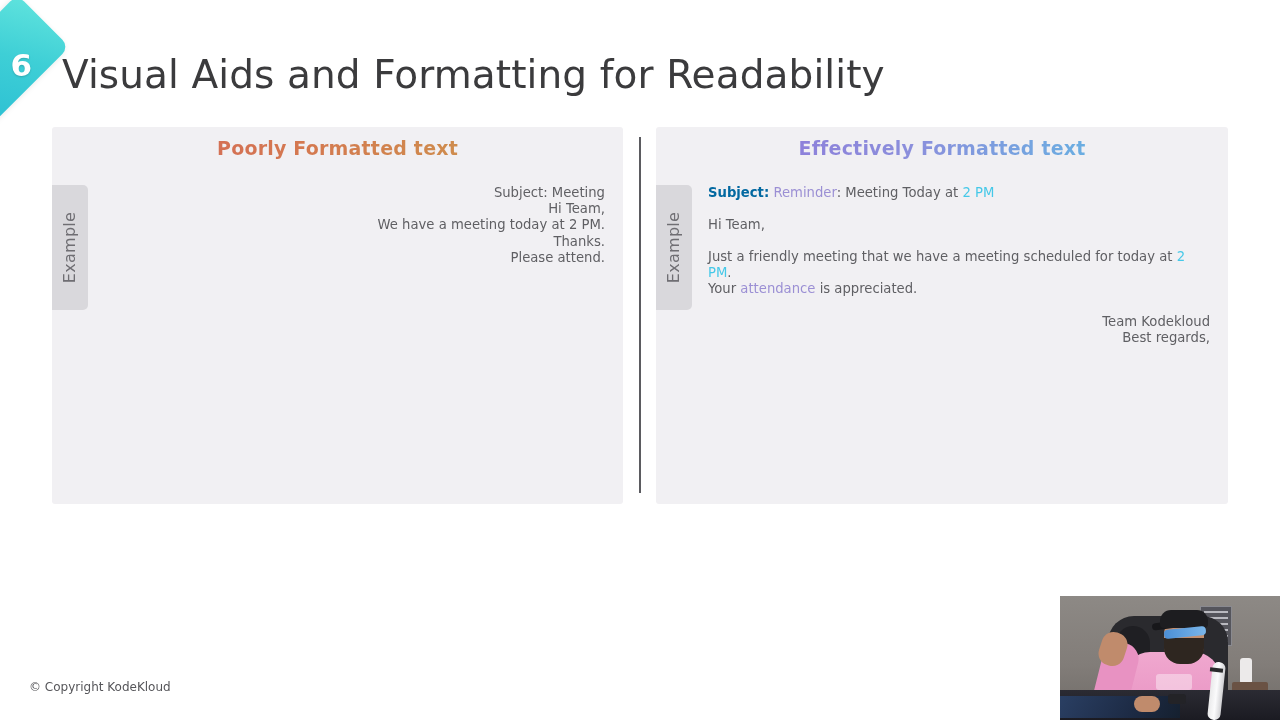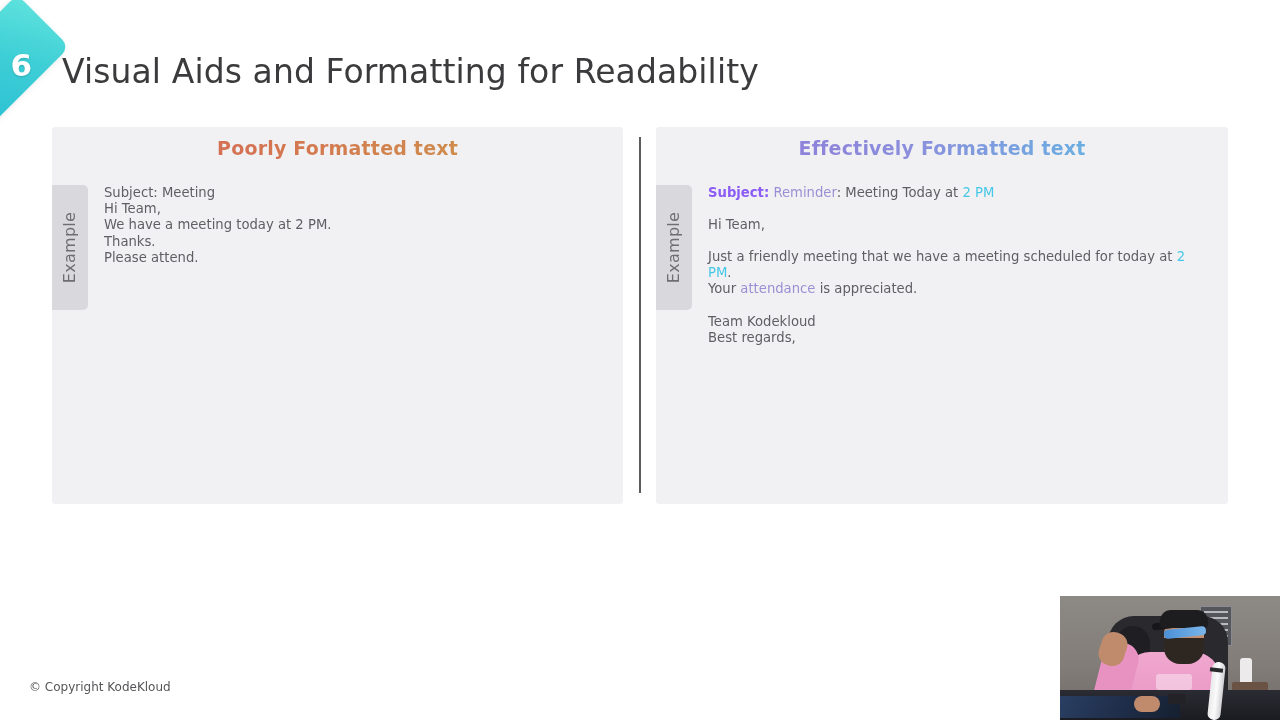--- a/index.html
+++ b/index.html
@@ -46,21 +46,21 @@
     line-height: 1;
     text-shadow: 0 1px 2px rgba(0,0,0,0.18);
     letter-spacing: -0.5px;
   }
 
   
   .slide-title {
     position: absolute;
     left: 62px;
     top: 52px;
-    font-size: 33px;
+    font-size: 39px;
     font-weight: 400;
     color: #3b3b3d;
     letter-spacing: 0.1px;
     white-space: nowrap;
   }
 
   
   .card {
     position: absolute;
     top: 127px;
@@ -115,24 +115,24 @@
   .card-body {
     position: absolute;
     top: 58px;
     left: 52px;
     right: 18px;
     font-size: 13.2px;
     line-height: 16px;
     color: #5f5f63;
   }
   .card-body .para { margin: 0 0 16px 0; }
-  .card-body .para:last-child { margin-bottom: 0; }
+  .card-body .para:last-child { margin-bottom: 0; text-align: right; }
   .tight { line-height: 16.2px; }
 
-  .b-bold { font-weight: 700; color: #8b5cf6; }
+  .b-bold { font-weight: 700; color: #0369a1; }
   .hl-purple { color: #9b8fd4; }
   .hl-cyan   { color: #45c8e8; font-weight: 400; }
 
   
   .divider {
     position: absolute;
     left: 639px;
     top: 137px;
     width: 2px;
     height: 356px;

